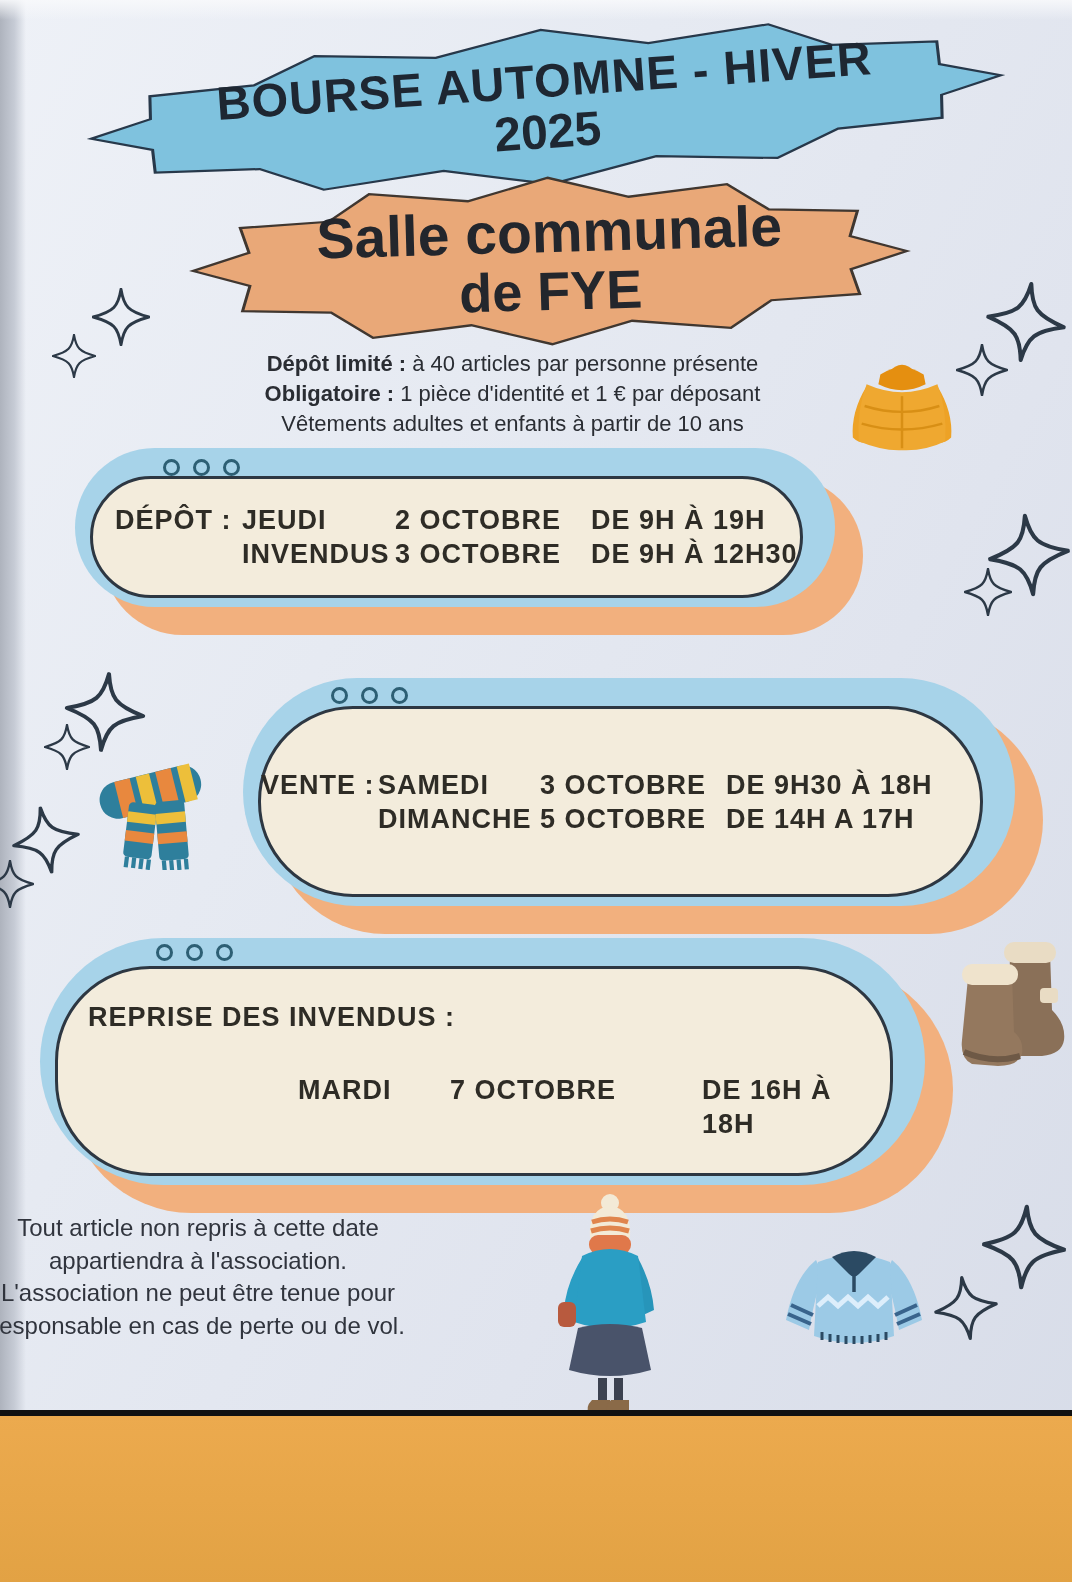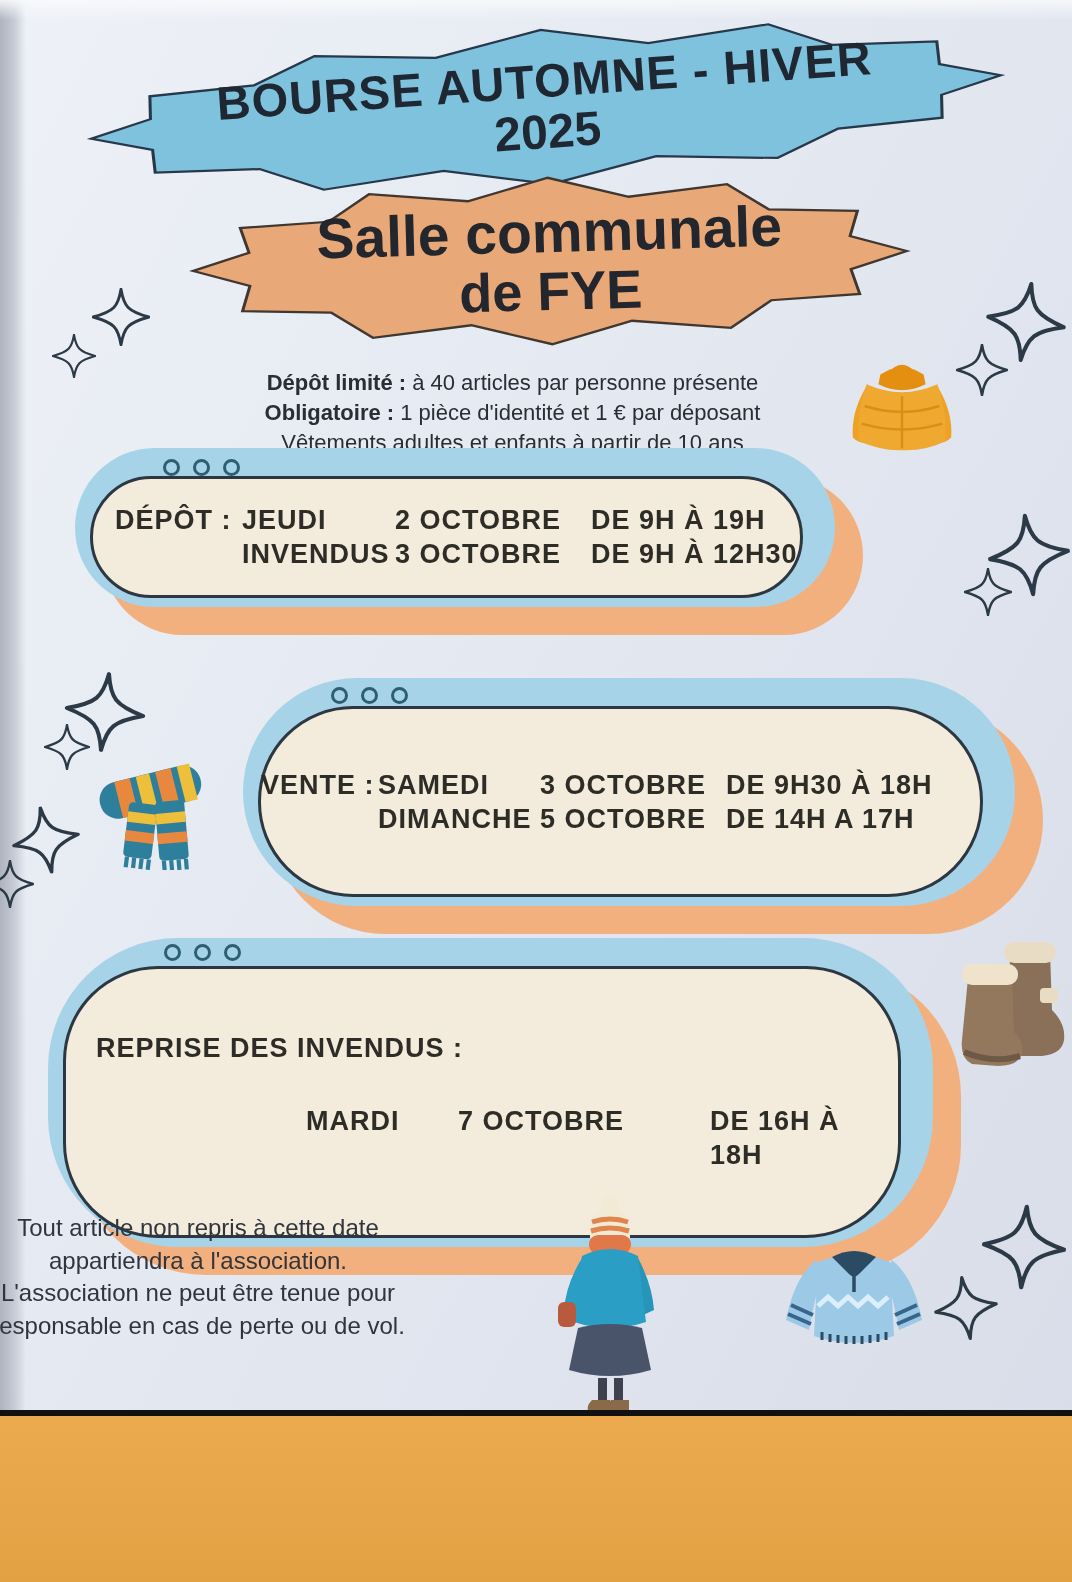--- a/index.html
+++ b/index.html
@@ -17,21 +17,21 @@
   .banner .txt{position:absolute;inset:0;display:flex;flex-direction:column;
         align-items:center;justify-content:center;text-align:center;}
   .banner-blue{left:85px;top:26px;width:922px;height:162px;transform:rotate(-4deg);}
   .banner-blue .l1{font-size:47px;font-weight:700;letter-spacing:1px;color:#1e2732;line-height:50px;}
   .banner-blue .l2{font-size:48px;font-weight:700;color:#1e2732;line-height:52px;}
   .banner-orange{left:188px;top:174px;width:724px;height:174px;transform:rotate(-1.6deg);}
   .banner-orange .l1{font-size:57px;font-weight:700;color:#23262c;line-height:60px;}
   .banner-orange .l2{font-size:54px;font-weight:700;color:#23262c;line-height:58px;}
 
   
-  .info{position:absolute;left:105px;top:368px;width:815px;text-align:center;
+  .info{position:absolute;left:105px;top:349px;width:815px;text-align:center;
         color:#2a2d33;font-size:22px;line-height:30px;}
   .info b{font-weight:700;}
 
   
   .ebox{position:absolute;}
   .ebox .shadow{position:absolute;left:28px;top:28px;width:100%;height:100%;
         background:#f2b07e;border-radius:130px;}
   .ebox .blue{position:absolute;inset:0;background:#a7d3e9;border-radius:130px;}
   .ebox .inner{position:absolute;left:15px;right:32px;top:28px;bottom:9px;
         background:#f3ecdc;border:3px solid #2d3742;border-radius:95px;
@@ -187,21 +187,21 @@
       </div>
       <div class="erow">
         <span></span>
         <span>DIMANCHE</span>
         <span>5 OCTOBRE</span>
         <span>DE 14H A 17H</span>
       </div>
     </div>
   </div>
 
-  <div class="ebox" id="reprise" style="left:48px;top:938px;width:885px;height:309px">
+  <div class="ebox" id="reprise" style="left:40px;top:938px;width:885px;height:247px">
     <div class="shadow"></div>
     <div class="blue"></div>
     <div class="dots" style="left:116px;top:6px">
         <span></span>
         <span></span>
         <span></span>
       </div>
     <div class="inner">
       <div class="title">REPRISE DES INVENDUS :</div>
       <div class="erow">

